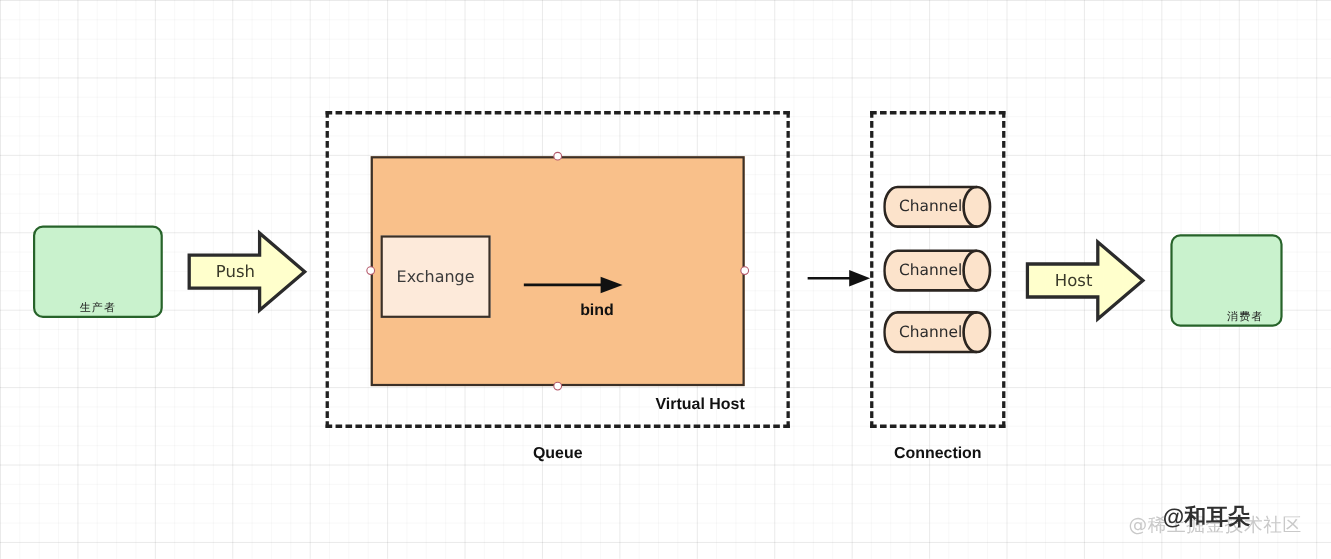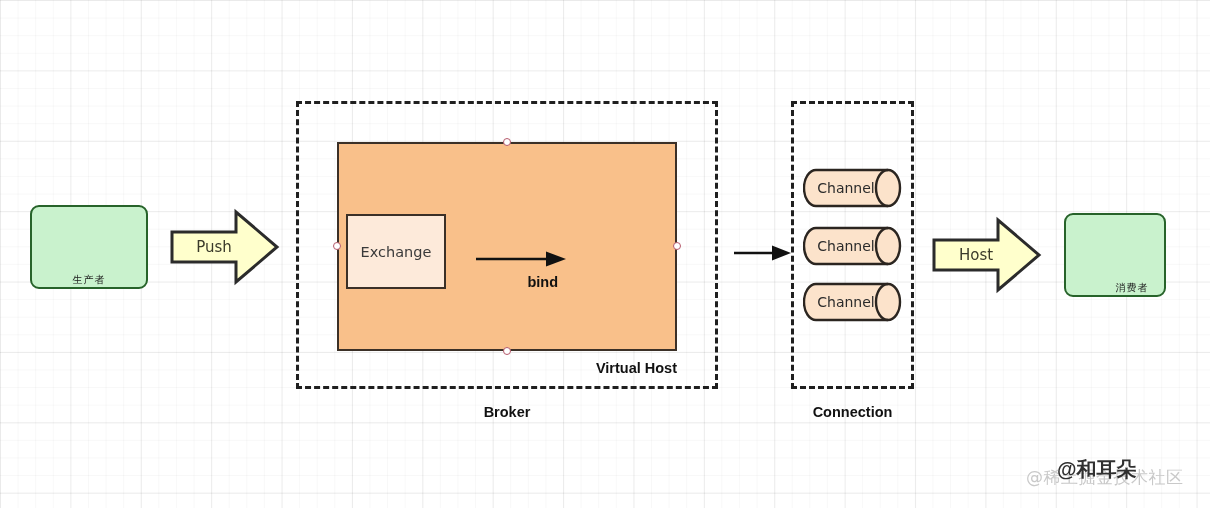--- a/index.html
+++ b/index.html
@@ -253,21 +253,21 @@
   <div id="bind-arrow">
     <svg width="92" height="22" viewBox="0 0 92 22" aria-hidden="true">
       <line x1="0" y1="11" x2="74" y2="11" stroke="#111111" stroke-width="2.6"></line>
       <polygon points="70,3.5 90,11 70,18.5" fill="#111111"></polygon>
     </svg>
   </div>
 
 
   <div id="virtual-host-caption">Virtual Host</div>
 
-  <div id="broker-caption" class="container-caption">Broker</div>
+  <div id="broker-caption" class="container-caption">Queue</div>
 
   <div id="broker-connection-arrow">
     <svg width="58" height="20" viewBox="0 0 58 20" aria-hidden="true">
       <line x1="0" y1="10" x2="42" y2="10" stroke="#111111" stroke-width="2.4"></line>
       <polygon points="38,2.5 57,10 38,17.5" fill="#111111"></polygon>
     </svg>
   </div>
 
   <div id="connection-box" class="dashed-box"></div>
 

